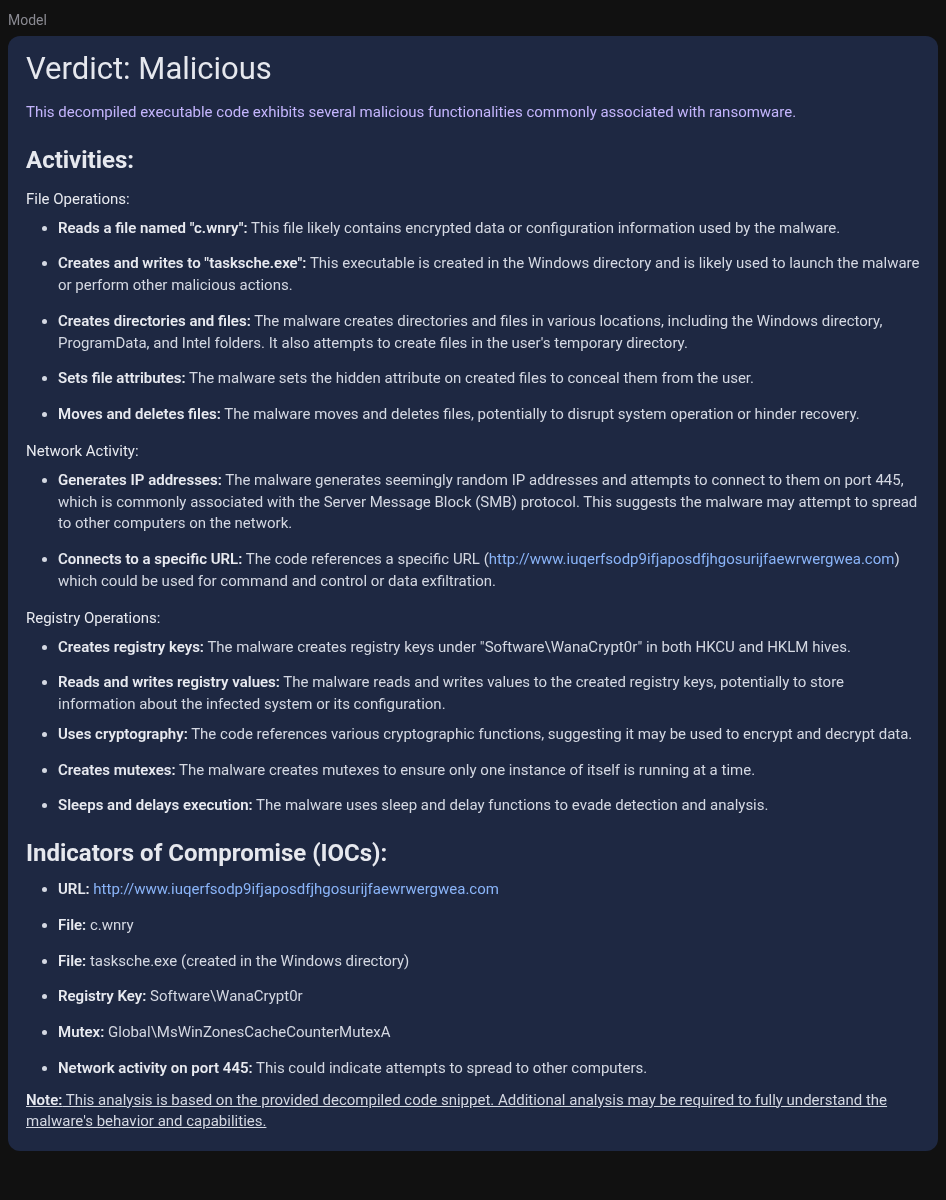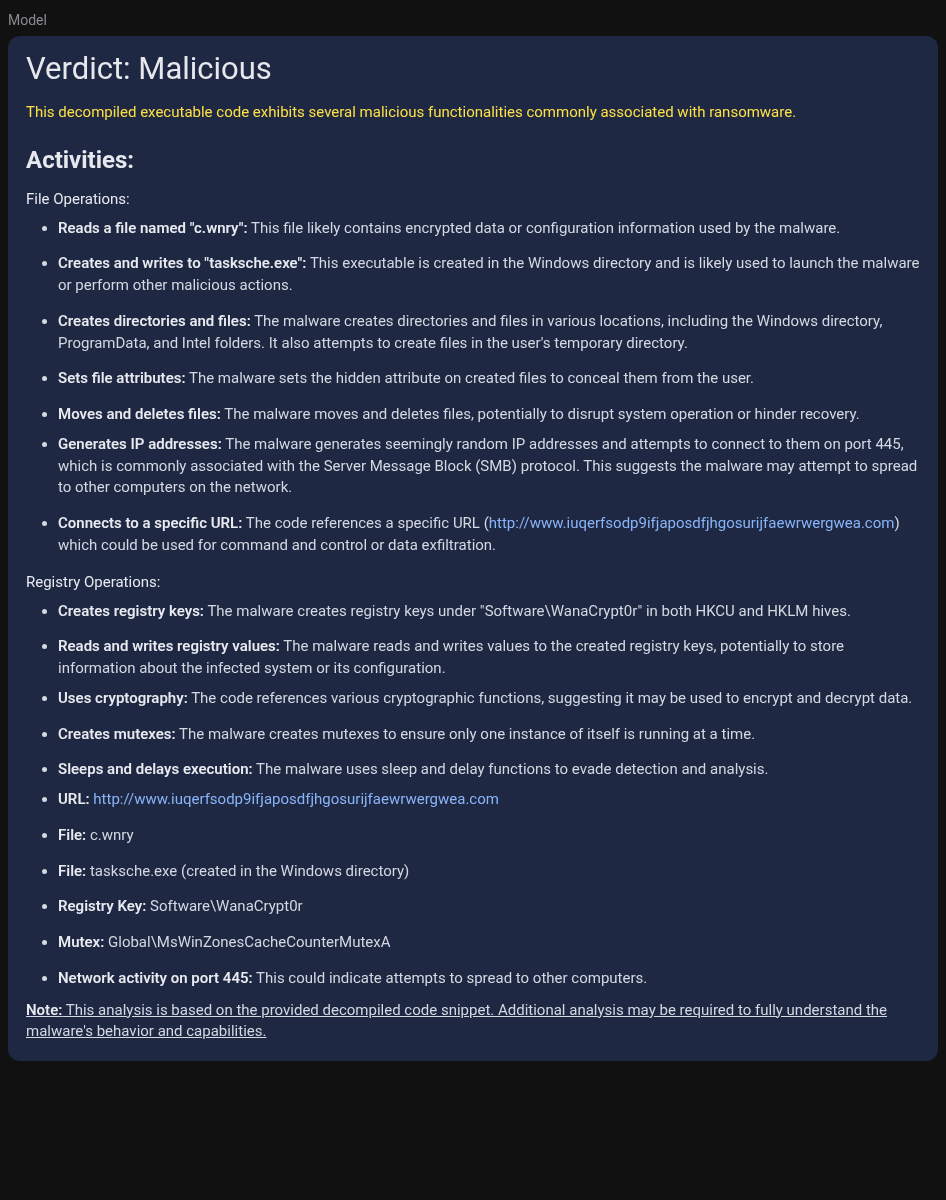--- a/index.html
+++ b/index.html
@@ -34,21 +34,21 @@
   h2 {
     font-size: 24px;
     font-weight: 700;
     color: #e6e8ee;
     margin-top: 22px;
     margin-bottom: 12px;
   }
   p.intro {
     font-size: 15px;
     line-height: 1.5;
-    color: #fde047;
+    color: #c4b5fd;
     margin-bottom: 6px;
   }
   .subheading {
     font-weight: 400;
     font-size: 15px;
     color: #e8eaf0;
     margin-top: 16px;
     margin-bottom: 10px;
   }
   ul {
@@ -99,37 +99,39 @@
 
   <div class="subheading">File Operations:</div>
   <ul>
     <li><strong>Reads a file named "c.wnry":</strong><span> This file likely contains encrypted data or configuration information used by the malware.</span></li>
     <li><strong>Creates and writes to "tasksche.exe":</strong><span> This executable is created in the Windows directory and is likely used to launch the malware or perform other malicious actions.</span></li>
     <li><strong>Creates directories and files:</strong><span> The malware creates directories and files in various locations, including the Windows directory, ProgramData, and Intel folders. It also attempts to create files in the user's temporary directory.</span></li>
     <li><strong>Sets file attributes:</strong><span> The malware sets the hidden attribute on created files to conceal them from the user.</span></li>
     <li><strong>Moves and deletes files:</strong><span> The malware moves and deletes files, potentially to disrupt system operation or hinder recovery.</span></li>
   </ul>
 
+  <div class="subheading">Network Activity:</div>
   <ul>
     <li><strong>Generates IP addresses:</strong><span> The malware generates seemingly random IP addresses and attempts to connect to them on port 445, which is commonly associated with the Server Message Block (SMB) protocol. This suggests the malware may attempt to spread to other computers on the network.</span></li>
     <li><strong>Connects to a specific URL:</strong><span> The code references a specific URL (</span><a href="#">http://www.iuqerfsodp9ifjaposdfjhgosurijfaewrwergwea.com</a><span>) which could be used for command and control or data exfiltration.</span></li>
   </ul>
 
   <div class="subheading">Registry Operations:</div>
   <ul>
     <li><strong>Creates registry keys:</strong><span> The malware creates registry keys under "Software\WanaCrypt0r" in both HKCU and HKLM hives.</span></li>
     <li><strong>Reads and writes registry values:</strong><span> The malware reads and writes values to the created registry keys, potentially to store information about the infected system or its configuration.</span></li>
   </ul>
 
   <ul>
     <li><strong>Uses cryptography:</strong><span> The code references various cryptographic functions, suggesting it may be used to encrypt and decrypt data.</span></li>
     <li><strong>Creates mutexes:</strong><span> The malware creates mutexes to ensure only one instance of itself is running at a time.</span></li>
     <li><strong>Sleeps and delays execution:</strong><span> The malware uses sleep and delay functions to evade detection and analysis.</span></li>
   </ul>
 
+  <h2>Indicators of Compromise (IOCs):</h2>
   <ul>
     <li><strong>URL:</strong> <a href="#">http://www.iuqerfsodp9ifjaposdfjhgosurijfaewrwergwea.com</a></li>
     <li><strong>File:</strong><span> c.wnry</span></li>
     <li><strong>File:</strong><span> tasksche.exe (created in the Windows directory)</span></li>
     <li><strong>Registry Key:</strong><span> Software\WanaCrypt0r</span></li>
     <li><strong>Mutex:</strong><span> Global\MsWinZonesCacheCounterMutexA</span></li>
     <li><strong>Network activity on port 445:</strong><span> This could indicate attempts to spread to other computers.</span></li>
   </ul>
 
   <p class="note"><strong>Note:</strong><span> This analysis is based on the provided decompiled code snippet. Additional analysis may be required to fully understand the malware's behavior and capabilities.</span></p>

